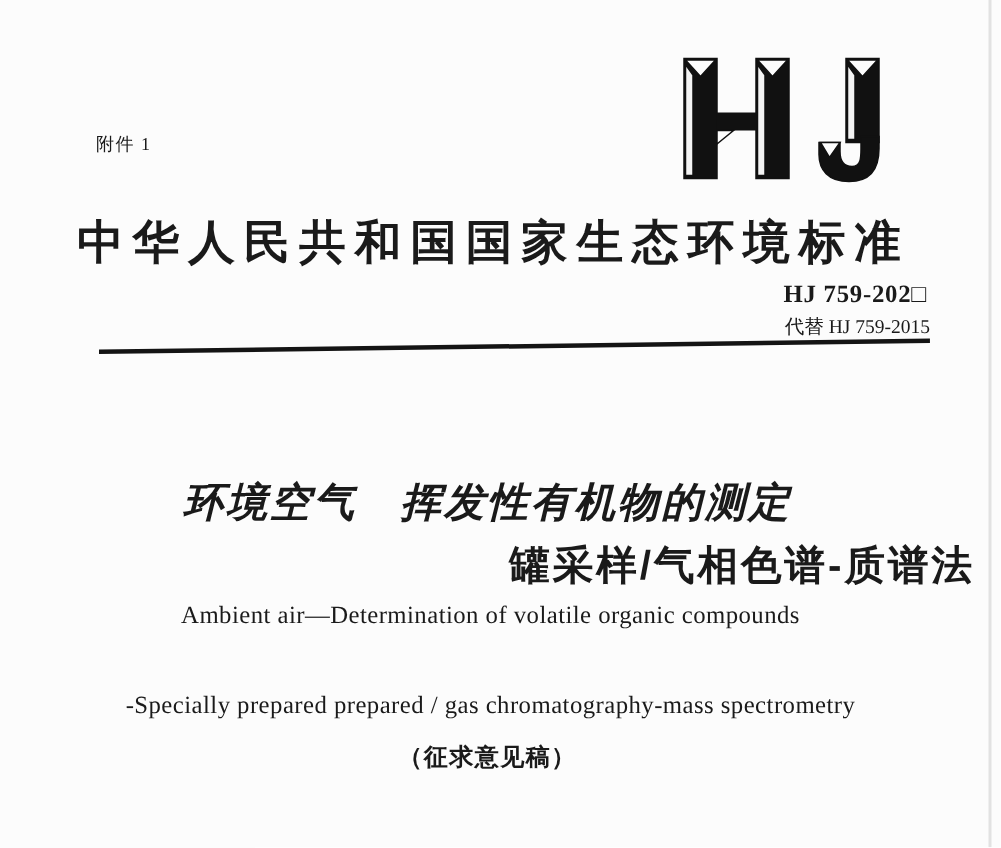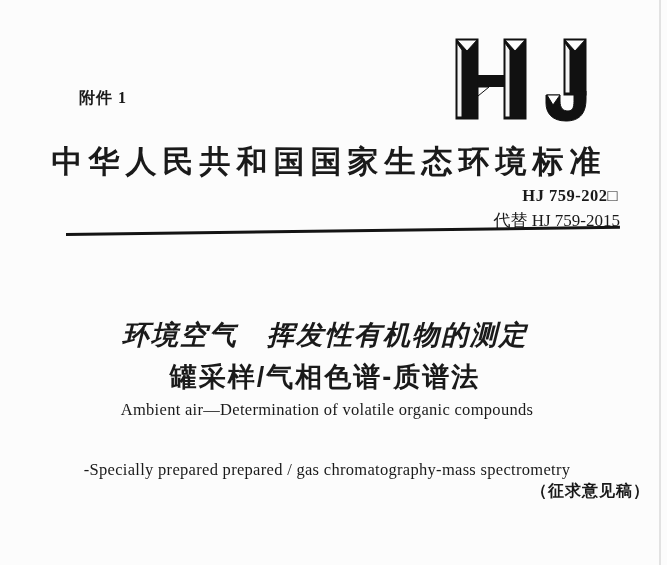--- a/index.html
+++ b/index.html
@@ -9,66 +9,66 @@
     background:#fcfcfc;
     overflow:hidden;
     font-family:"Liberation Serif","DejaVu Serif",serif;
     color:#1a1a1a;
   }
   .scan-edge-right{
     position:absolute;right:6px;top:0;width:2px;height:100%;
     background:#e2e2e2;
   }
   .attachment-label{
-    position:absolute;left:79px;top:88px;
-    font-size:16px;letter-spacing:1px;font-weight:bold;
+    position:absolute;left:64px;top:88px;
+    font-size:12px;letter-spacing:1px;
   }
   .logo{
     position:absolute;left:452px;top:34px;width:150px;height:90px;
   }
   .heading{
     position:absolute;left:29px;top:141px;width:600px;
     text-align:center;
     font-weight:bold;font-size:31px;letter-spacing:6px;
     white-space:nowrap;
   }
   .std-number{
     position:absolute;right:49px;top:186px;
     font-size:16.5px;font-weight:600;letter-spacing:0.5px;
     text-align:center;
   }
   .replaces{
     position:absolute;right:47px;top:209px;
-    font-size:17px;text-align:right;
+    font-size:13px;text-align:right;
   }
   .rule{
     position:absolute;left:66px;top:233px;width:554px;height:2.5px;
     background:#141414;
     transform:rotate(-0.75deg);transform-origin:left center;
   }
   .title-cn{
     position:absolute;left:0;width:650px;
     text-align:center;
     font-family:"Liberation Sans","DejaVu Sans",sans-serif;
     font-weight:bold;font-size:27px;letter-spacing:2px;
     white-space:nowrap;
   }
   .title-cn.l1{top:317px;font-style:italic;}
-  .title-cn.l2{top:359px;}
+  .title-cn.l2{top:359px;text-align:right;}
   .title-en{
     position:absolute;left:0;width:654px;
     text-align:center;
     font-size:16.5px;letter-spacing:0.3px;
     white-space:nowrap;
   }
   .title-en.l1{top:400px;}
   .title-en.l2{top:460px;}
   .draft-note{
-    position:absolute;left:0;top:481px;width:650px;
-    text-align:right;
+    position:absolute;left:0;top:495px;width:650px;
+    text-align:center;
     font-family:"Liberation Sans","DejaVu Sans",sans-serif;
     font-weight:bold;font-size:16px;letter-spacing:1px;
   }
 </style>
 </head>
 <body>
 
 <div class="page">
 
   <div class="scan-edge-right"></div>

